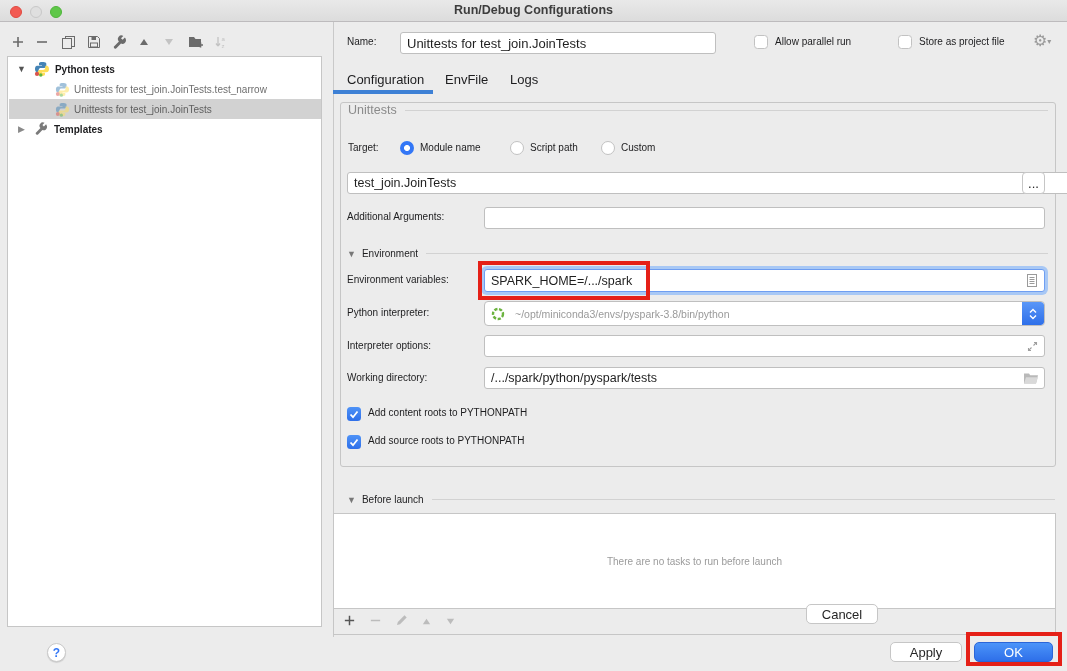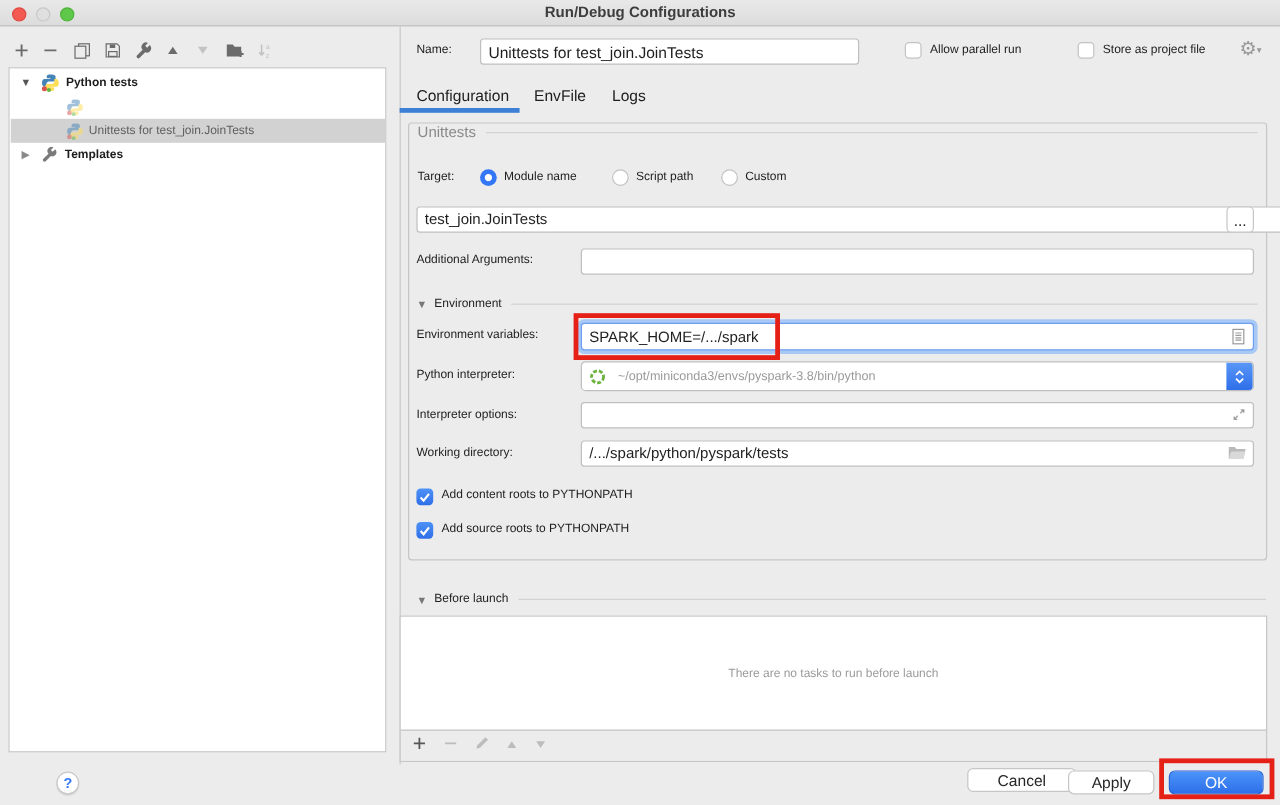--- a/index.html
+++ b/index.html
@@ -109,20 +109,21 @@
       </svg>
       <span class="lbl" style="margin-left:5px;font-weight:bold;">Python tests</span>
     </div>
     <div class="tree-row" style="top:22px;">
       <svg class="faded" width="15" height="15" viewBox="0 0 16 16" style="margin-left:46px;flex:none;">
         <path fill="#4584b6" d="M7.9 1C4.9 1 5 2.4 5 2.4v1.9h3v.5H3.6S1 4.5 1 7.9s2.3 3.3 2.3 3.3h1.4V9.4S4.6 7 7 7h3.1s2.2 0 2.2-2.2V2.7S12.7 1 7.9 1z"></path>
         <path fill="#ffde57" d="M8.1 15c3 0 2.9-1.4 2.9-1.4v-1.9H8v-.5h4.4s2.6.3 2.6-3.1-2.3-3.3-2.3-3.3h-1.4v1.8S11.4 9 9 9H5.9s-2.2 0-2.2 2.2v2.1S3.3 15 8.1 15z"></path>
         <circle cx="3" cy="12.9" r="2.1" fill="#d9544d"></circle>
           <circle cx="6.8" cy="14" r="1.7" fill="#62b543"></circle>
       </svg>
+      <span class="lbl" style="margin-left:4px;color:#6e6e6e;">Unittests for test_join.JoinTests.test_narrow</span>
     </div>
     <div class="tree-row" style="top:42px;background:#d2d2d2;">
       <svg class="faded" width="15" height="15" viewBox="0 0 16 16" style="margin-left:46px;flex:none;">
         <path fill="#4584b6" d="M7.9 1C4.9 1 5 2.4 5 2.4v1.9h3v.5H3.6S1 4.5 1 7.9s2.3 3.3 2.3 3.3h1.4V9.4S4.6 7 7 7h3.1s2.2 0 2.2-2.2V2.7S12.7 1 7.9 1z"></path>
         <path fill="#ffde57" d="M8.1 15c3 0 2.9-1.4 2.9-1.4v-1.9H8v-.5h4.4s2.6.3 2.6-3.1-2.3-3.3-2.3-3.3h-1.4v1.8S11.4 9 9 9H5.9s-2.2 0-2.2 2.2v2.1S3.3 15 8.1 15z"></path>
         <circle cx="3" cy="12.9" r="2.1" fill="#d9544d"></circle>
           <circle cx="6.8" cy="14" r="1.7" fill="#62b543"></circle>
       </svg>
       <span class="lbl" style="margin-left:4px;color:#5f5f5f;">Unittests for test_join.JoinTests</span>
     </div>
@@ -253,20 +254,20 @@
           </svg></span>
       <span style="margin-left:13px;"><svg width="11" height="11" viewBox="0 0 12 12">
             <path d="M6 9L2 3h8z" fill="#bcbcbc"></path>
           </svg></span>
     </div>
   </div>
 
   <div class="abs" style="left:47px;top:643px;width:19px;height:19px;border-radius:50%;background:#fff;border:1px solid #c9c9c9;box-shadow:0 1px 1px rgba(0,0,0,.12);display:flex;align-items:center;justify-content:center;font-size:12px;font-weight:bold;color:#3377f6;">
     <span>?</span>
   </div>
-  <button class="abs btn" style="left:806px;top:640px;width:91px;text-align:right;">Cancel</button>
+  <button class="abs btn" style="left:806px;top:604px;width:72px;text-align:right;">Cancel</button>
   <button class="abs btn" style="left:890px;top:642px;width:72px;">Apply</button>
   <button class="abs btn primary" style="left:974px;top:642px;width:79px;">OK</button>
 
   <div class="annotation" style="left:478px;top:261px;width:172px;height:39px;"></div>
   <div class="annotation" style="left:966px;top:632px;width:96px;height:34px;"></div>
 
 </div>
 
 </body></html>

